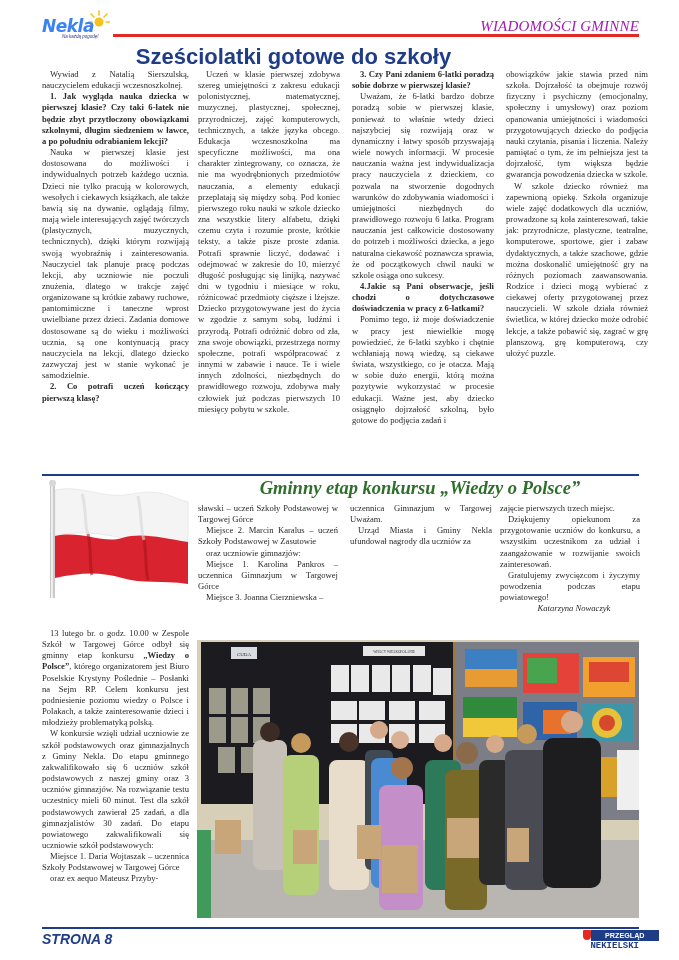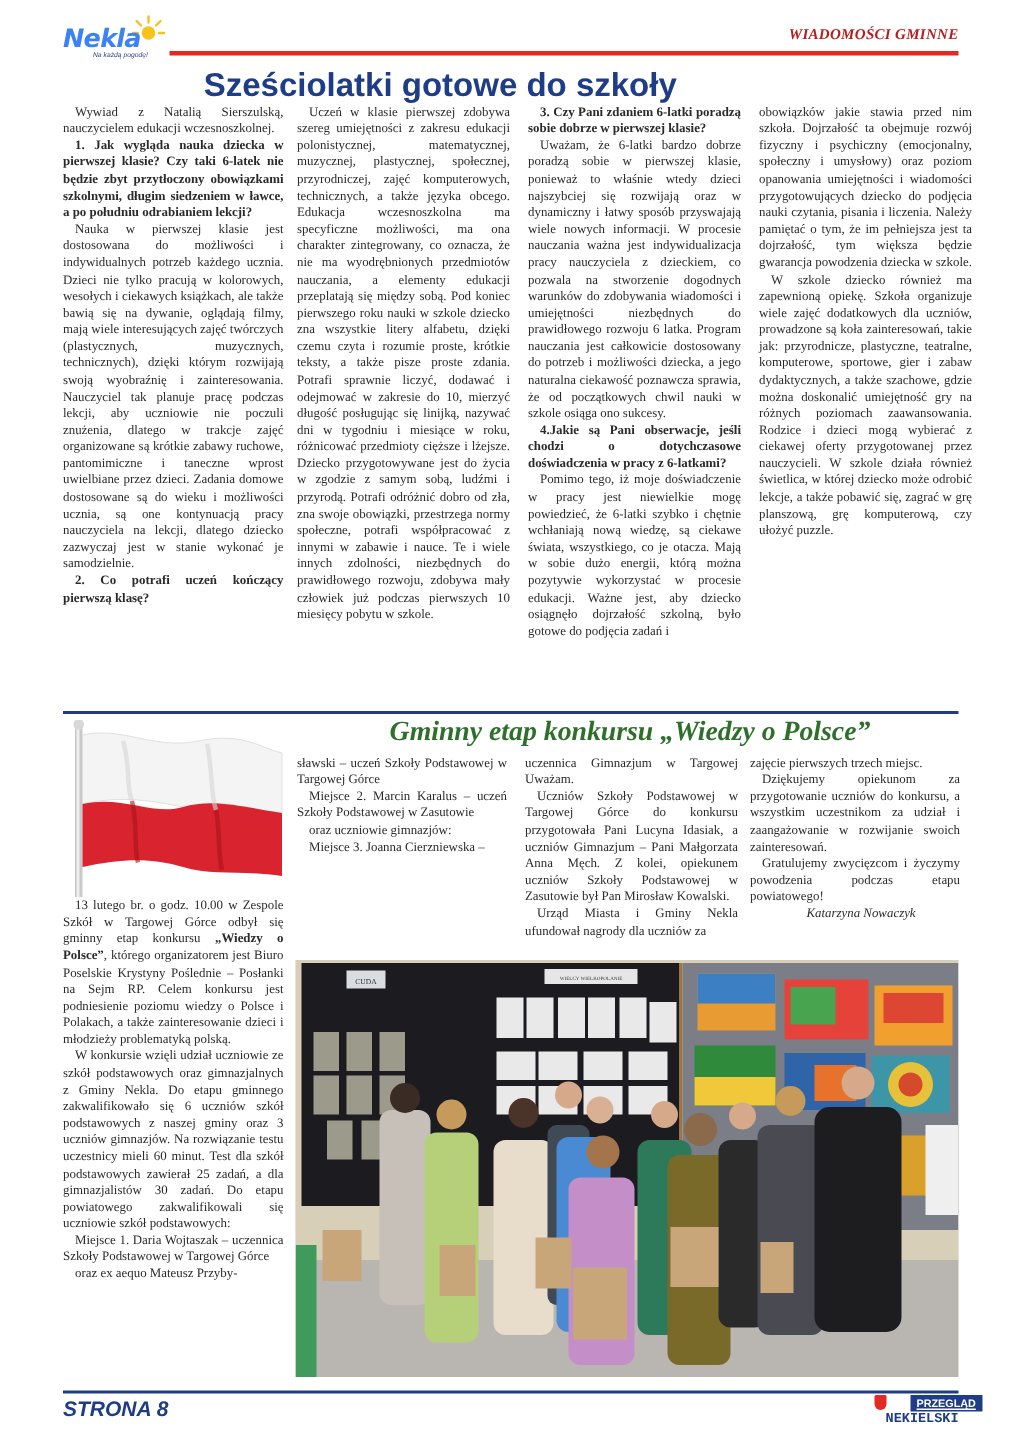--- a/index.html
+++ b/index.html
@@ -5,53 +5,53 @@
   * { box-sizing: border-box; margin: 0; padding: 0; }
   html, body { width: 679px; height: 960px; background: #ffffff; overflow: hidden; }
   body { position: relative; font-family: "Liberation Serif", "DejaVu Serif", serif; color: #2a2a2a; }
 
   .header { position: absolute; left: 0; top: 0; width: 679px; height: 45px; }
   .logo { position: absolute; left: 40px; top: 12px; width: 70px; height: 28px; }
   .logo-word { position: absolute; left: 2px; top: 4px; font-family: "DejaVu Sans", sans-serif; font-style: italic; font-weight: bold; font-size: 17px; color: #3b82f6; letter-spacing: -0.5px; }
   .logo-tag { position: absolute; left: 22px; top: 22px; font-family: "Liberation Sans", sans-serif; font-style: italic; font-size: 4.5px; color: #2a3a8a; white-space: nowrap; }
   .logo-sun { position: absolute; left: 48px; top: -2px; }
   .header-rule { position: absolute; left: 113px; top: 34px; width: 526px; height: 3px; background: #e32a22; }
-  .section-label { position: absolute; right: 40px; top: 18px; font-family: "Liberation Serif", serif; font-style: italic; font-weight: bold; font-size: 10px; color: #b91c1c; letter-spacing: 0.2px; }
+  .section-label { position: absolute; right: 40px; top: 18px; font-family: "Liberation Serif", serif; font-style: italic; font-weight: normal; font-size: 15px; color: #a21caf; letter-spacing: 0.2px; }
 
   .article-title { position: absolute; left: 0; width: 587px; top: 44px; text-align: center; font-family: "Liberation Sans", sans-serif; font-weight: bold; font-size: 22px; color: #1f3c86; }
 
   .col { position: absolute; font-size: 8.6px; line-height: 11.15px; text-align: justify; hyphens: auto; }
   .col p { text-indent: 8px; }
   .col p.q { font-weight: bold; color: #2a2a2a; }
   .col p.noind { text-indent: 0; }
 
   .c1 { left: 42px; top: 69px; width: 147px; }
   .c2 { left: 198px; top: 69px; width: 142px; }
   .c3 { left: 352px; top: 69px; width: 142px; }
   .c4 { left: 506px; top: 69px; width: 142px; }
 
   .divider { position: absolute; left: 42px; top: 474px; width: 597px; height: 2px; background: #1f3c86; }
 
   .flag { position: absolute; left: 42px; top: 480px; width: 148px; height: 118px; }
 
   .article2-title { position: absolute; left: 195px; width: 450px; top: 478px; text-align: center; font-family: "Liberation Serif", serif; font-style: italic; font-weight: bold; font-size: 18.5px; color: #2f6f2c; }
 
-  .d1 { left: 42px; top: 598px; width: 147px; }
+  .d1 { left: 42px; top: 628px; width: 147px; }
   .d2 { left: 198px; top: 503px; width: 140px; }
   .d3 { left: 350px; top: 503px; width: 142px; }
   .d4 { left: 500px; top: 503px; width: 140px; }
   .signature { text-align: center; font-style: italic; text-indent: 0; }
 
   .photo { position: absolute; left: 197px; top: 640px; width: 442px; height: 278px; background: #cfc9bf; overflow: hidden; }
 
   .footer-rule { position: absolute; left: 42px; top: 927px; width: 597px; height: 2px; background: #1f3c86; }
   .page-number { position: absolute; left: 42px; top: 931px; font-family: "Liberation Sans", sans-serif; font-style: italic; font-weight: bold; font-size: 14px; color: #1f3c86; }
   .pub-logo { position: absolute; right: 40px; top: 929px; width: 56px; height: 24px; }
   .pub-logo .crest { position: absolute; left: 0; top: 1px; width: 8px; height: 10px; background: #e32a22; border-radius: 1px 1px 4px 4px; }
-  .pub-logo .top { position: absolute; left: 24px; top: 1px; background: #1f3c86; color: #fff; font-family: "Liberation Sans", sans-serif; font-weight: bold; font-size: 7.2px; padding: 1px 4px; line-height: 9px; text-decoration: underline; }
+  .pub-logo .top { position: absolute; left: 8px; top: 1px; background: #1f3c86; color: #fff; font-family: "Liberation Sans", sans-serif; font-weight: bold; font-size: 7.2px; padding: 1px 14px; line-height: 9px; }
   .pub-logo .bottom { position: absolute; left: 0; top: 12px; width: 56px; text-align: right; color: #1f3c86; font-family: Liberation Mono, monospace; font-weight: bold; font-size: 9px; line-height: 10px; }
 </style>
 </head>
 <body>
 
 <div class="header">
   <div class="logo">
     <svg class="logo-sun" width="22" height="18" viewBox="0 0 22 18">
       <circle cx="11" cy="12" r="4.5" fill="#f6c21b"></circle>
       <g stroke="#f6c21b" stroke-width="1.6" stroke-linecap="round">
@@ -114,26 +114,26 @@
   <p><span>13 lutego br. o godz. 10.00 w Zespole Szkół w Targowej Górce odbył się gminny etap konkursu </span><b>„Wiedzy o Polsce”</b><span>, którego organizatorem jest Biuro Poselskie Krystyny Poślednie – Posłanki na Sejm RP. Celem konkursu jest podniesienie poziomu wiedzy o Polsce i Polakach, a także zainteresowanie dzieci i młodzieży problematyką polską.</span></p>
   <p>W konkursie wzięli udział uczniowie ze szkół podstawowych oraz gimnazjalnych z Gminy Nekla. Do etapu gminnego zakwalifikowało się 6 uczniów szkół podstawowych z naszej gminy oraz 3 uczniów gimnazjów. Na rozwiązanie testu uczestnicy mieli 60 minut. Test dla szkół podstawowych zawierał 25 zadań, a dla gimnazjalistów 30 zadań. Do etapu powiatowego zakwalifikowali się uczniowie szkół podstawowych:</p>
   <p>Miejsce 1. Daria Wojtaszak – uczennica Szkoły Podstawowej w Targowej Górce</p>
   <p>oraz ex aequo Mateusz Przyby-</p>
 </div>
 
 <div class="col d2">
   <p class="noind">sławski – uczeń Szkoły Podstawowej w Targowej Górce</p>
   <p>Miejsce 2. Marcin Karalus – uczeń Szkoły Podstawowej w Zasutowie</p>
   <p>oraz uczniowie gimnazjów:</p>
+  <p>Miejsce 1. Karolina Pankros – uczennica Gimnazjum w Targowej Górce</p>
   <p>Miejsce 3. Joanna Cierzniewska –</p>
 </div>
 
 <div class="col d3">
   <p class="noind">uczennica Gimnazjum w Targowej Uważam.</p>
-  <p>Uczniów Szkoły Podstawowej w Targowej Górce do konkursu przygotowała Pani Lucyna Idasiak, a uczniów Gimnazjum – Pani Małgorzata Anna Męch. Z kolei, opiekunem uczniów Szkoły Podstawowej w Zasutowie był Pan Mirosław Kowalski.</p>
   <p>Urząd Miasta i Gminy Nekla ufundował nagrody dla uczniów za</p>
 </div>
 
 <div class="col d4">
   <p class="noind">zajęcie pierwszych trzech miejsc.</p>
   <p>Dziękujemy opiekunom za przygotowanie uczniów do konkursu, a wszystkim uczestnikom za udział i zaangażowanie w rozwijanie swoich zainteresowań.</p>
   <p>Gratulujemy zwycięzcom i życzymy powodzenia podczas etapu powiatowego!</p>
   <p class="signature">Katarzyna Nowaczyk</p>
 </div>
 

